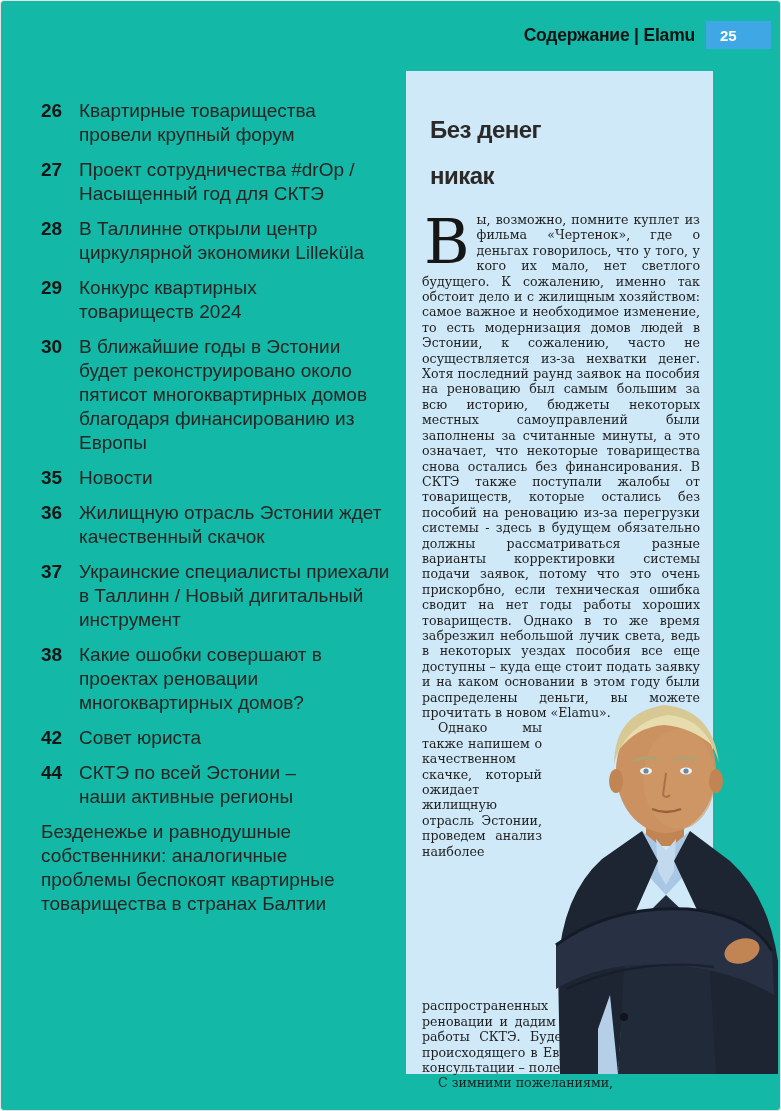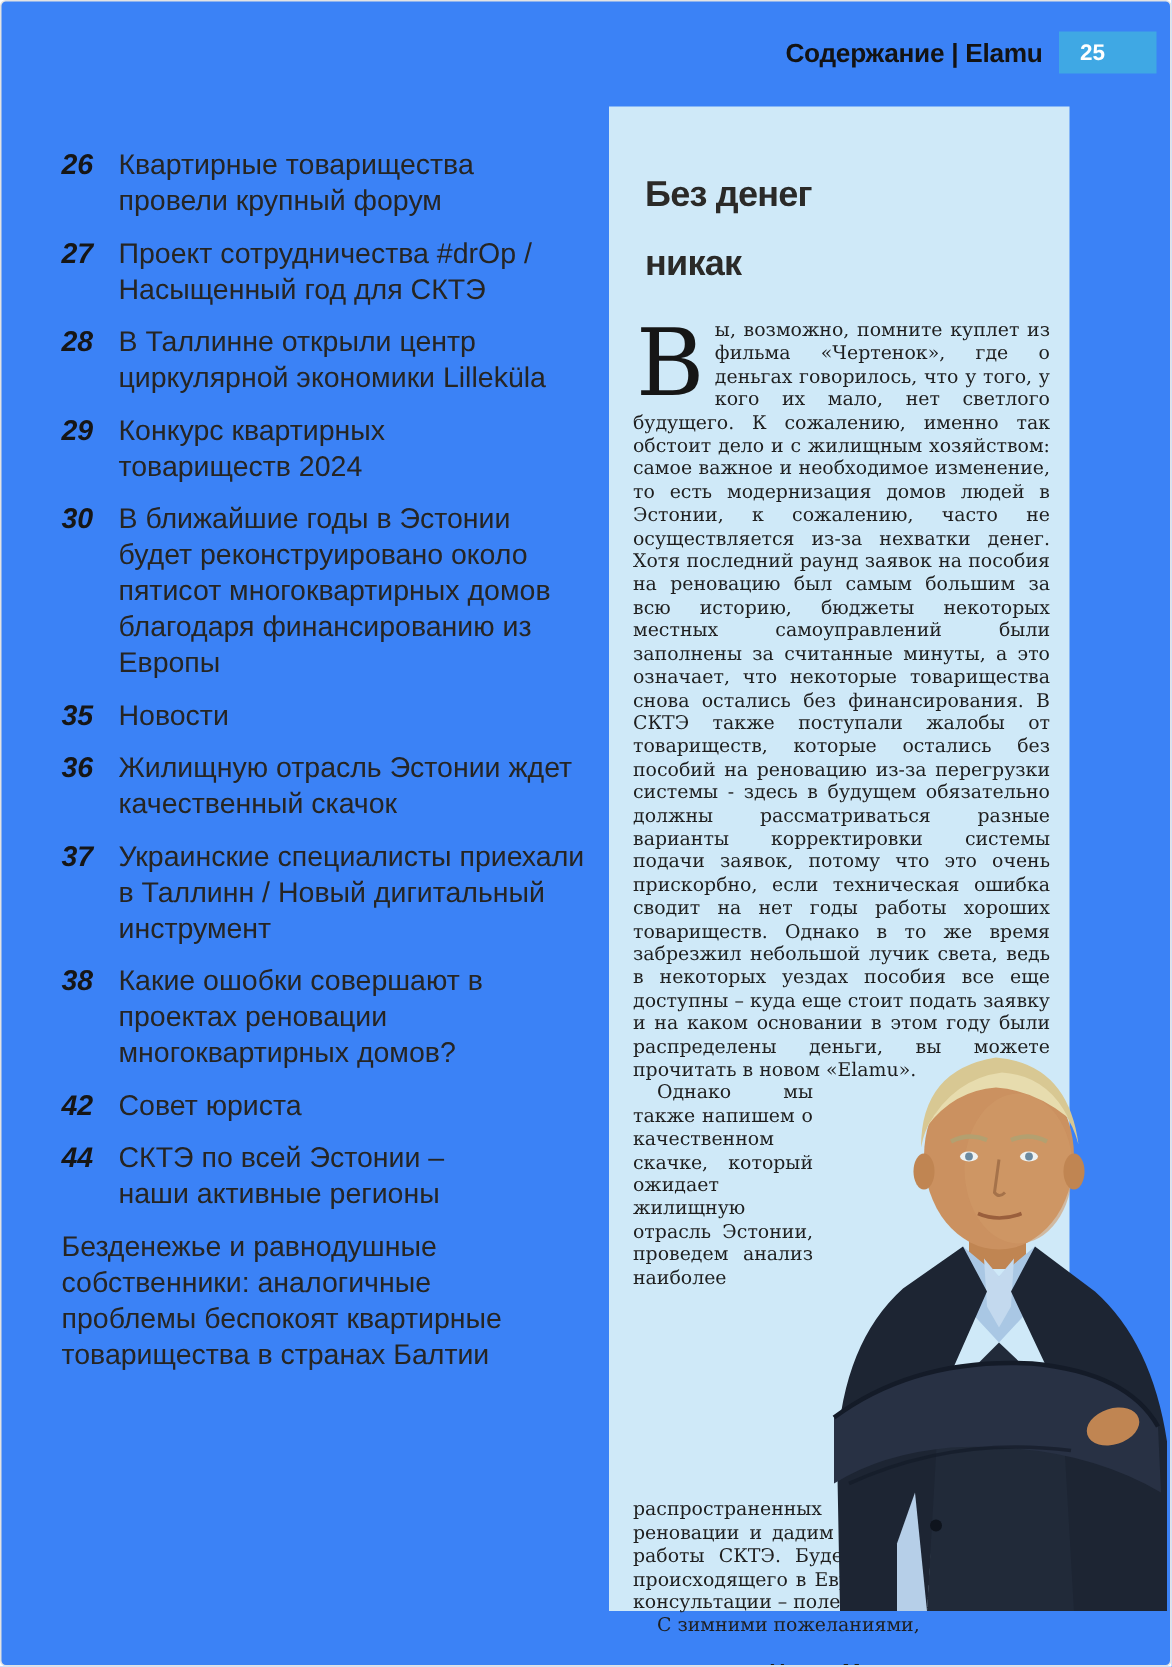--- a/index.html
+++ b/index.html
@@ -1,19 +1,19 @@
 <!DOCTYPE html>
 <html lang="ru"><head>
 <meta charset="utf-8">
 <style>
   html,body{margin:0;padding:0;background:#ffffff;}
   .page{
     position:relative;
     width:781px;height:1111px;
-    background:#3b82f6;
+    background:#14b8a6;
     font-family:"Liberation Sans",sans-serif;
     overflow:hidden;
     box-sizing:border-box;
     border:1px solid #e3e3e3;
     border-radius:4px;
     padding-left:33px;
   }
   
   .header{
     position:absolute; top:20px; right:9px;
@@ -35,21 +35,21 @@
   }
   .toc-title{
     font-size:55px; font-weight:bold; color:#171513;
     letter-spacing:-1.5px; line-height:1; margin:0 0 26px 0;
   }
   .toc-entry{
     display:flex; margin-bottom:11px;
     font-size:19px; line-height:24px; color:#262523;
   }
   .toc-num{
-    width:38px; flex-shrink:0; font-weight:bold; color:#161616;font-style:italic;
+    width:38px; flex-shrink:0; font-weight:bold; color:#161616;
   }
   .toc-text{ white-space:pre-line; }
   
   .panel{
     position:absolute; left:405px; top:70px;
     width:307px; height:1003px;
     background:#cfe9f8;
     box-sizing:border-box;
     padding:0 13px 0 16px;
   }

